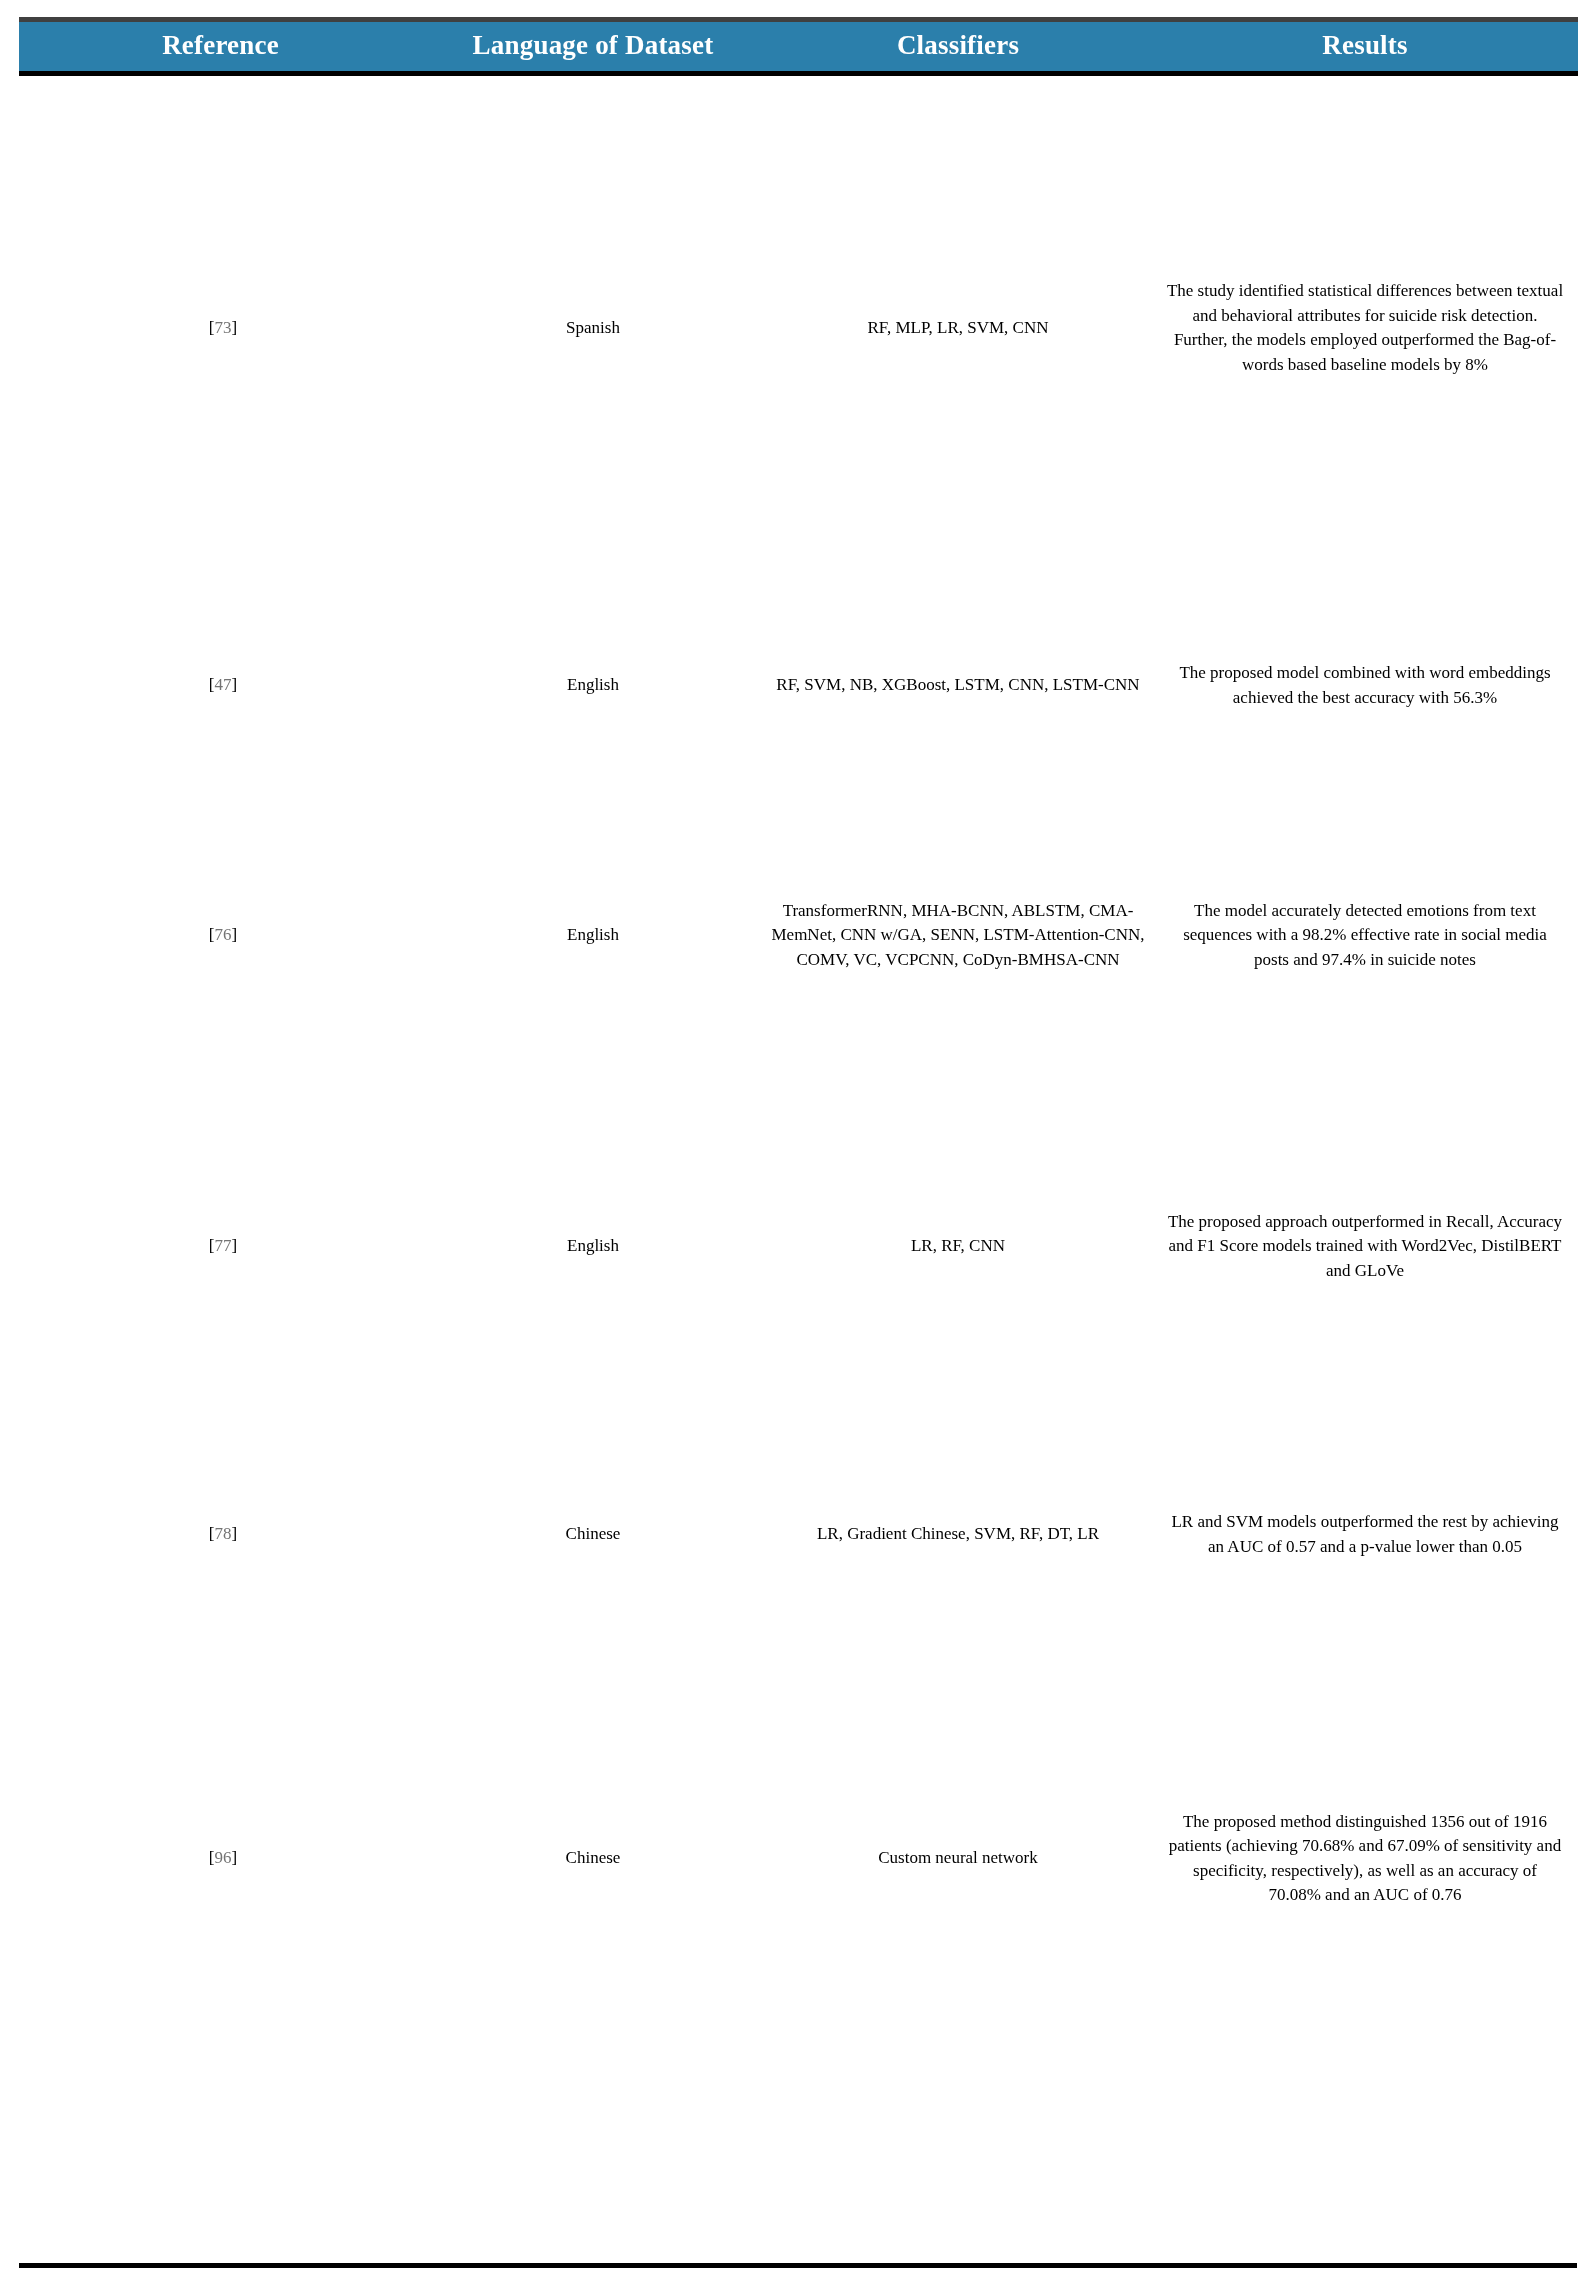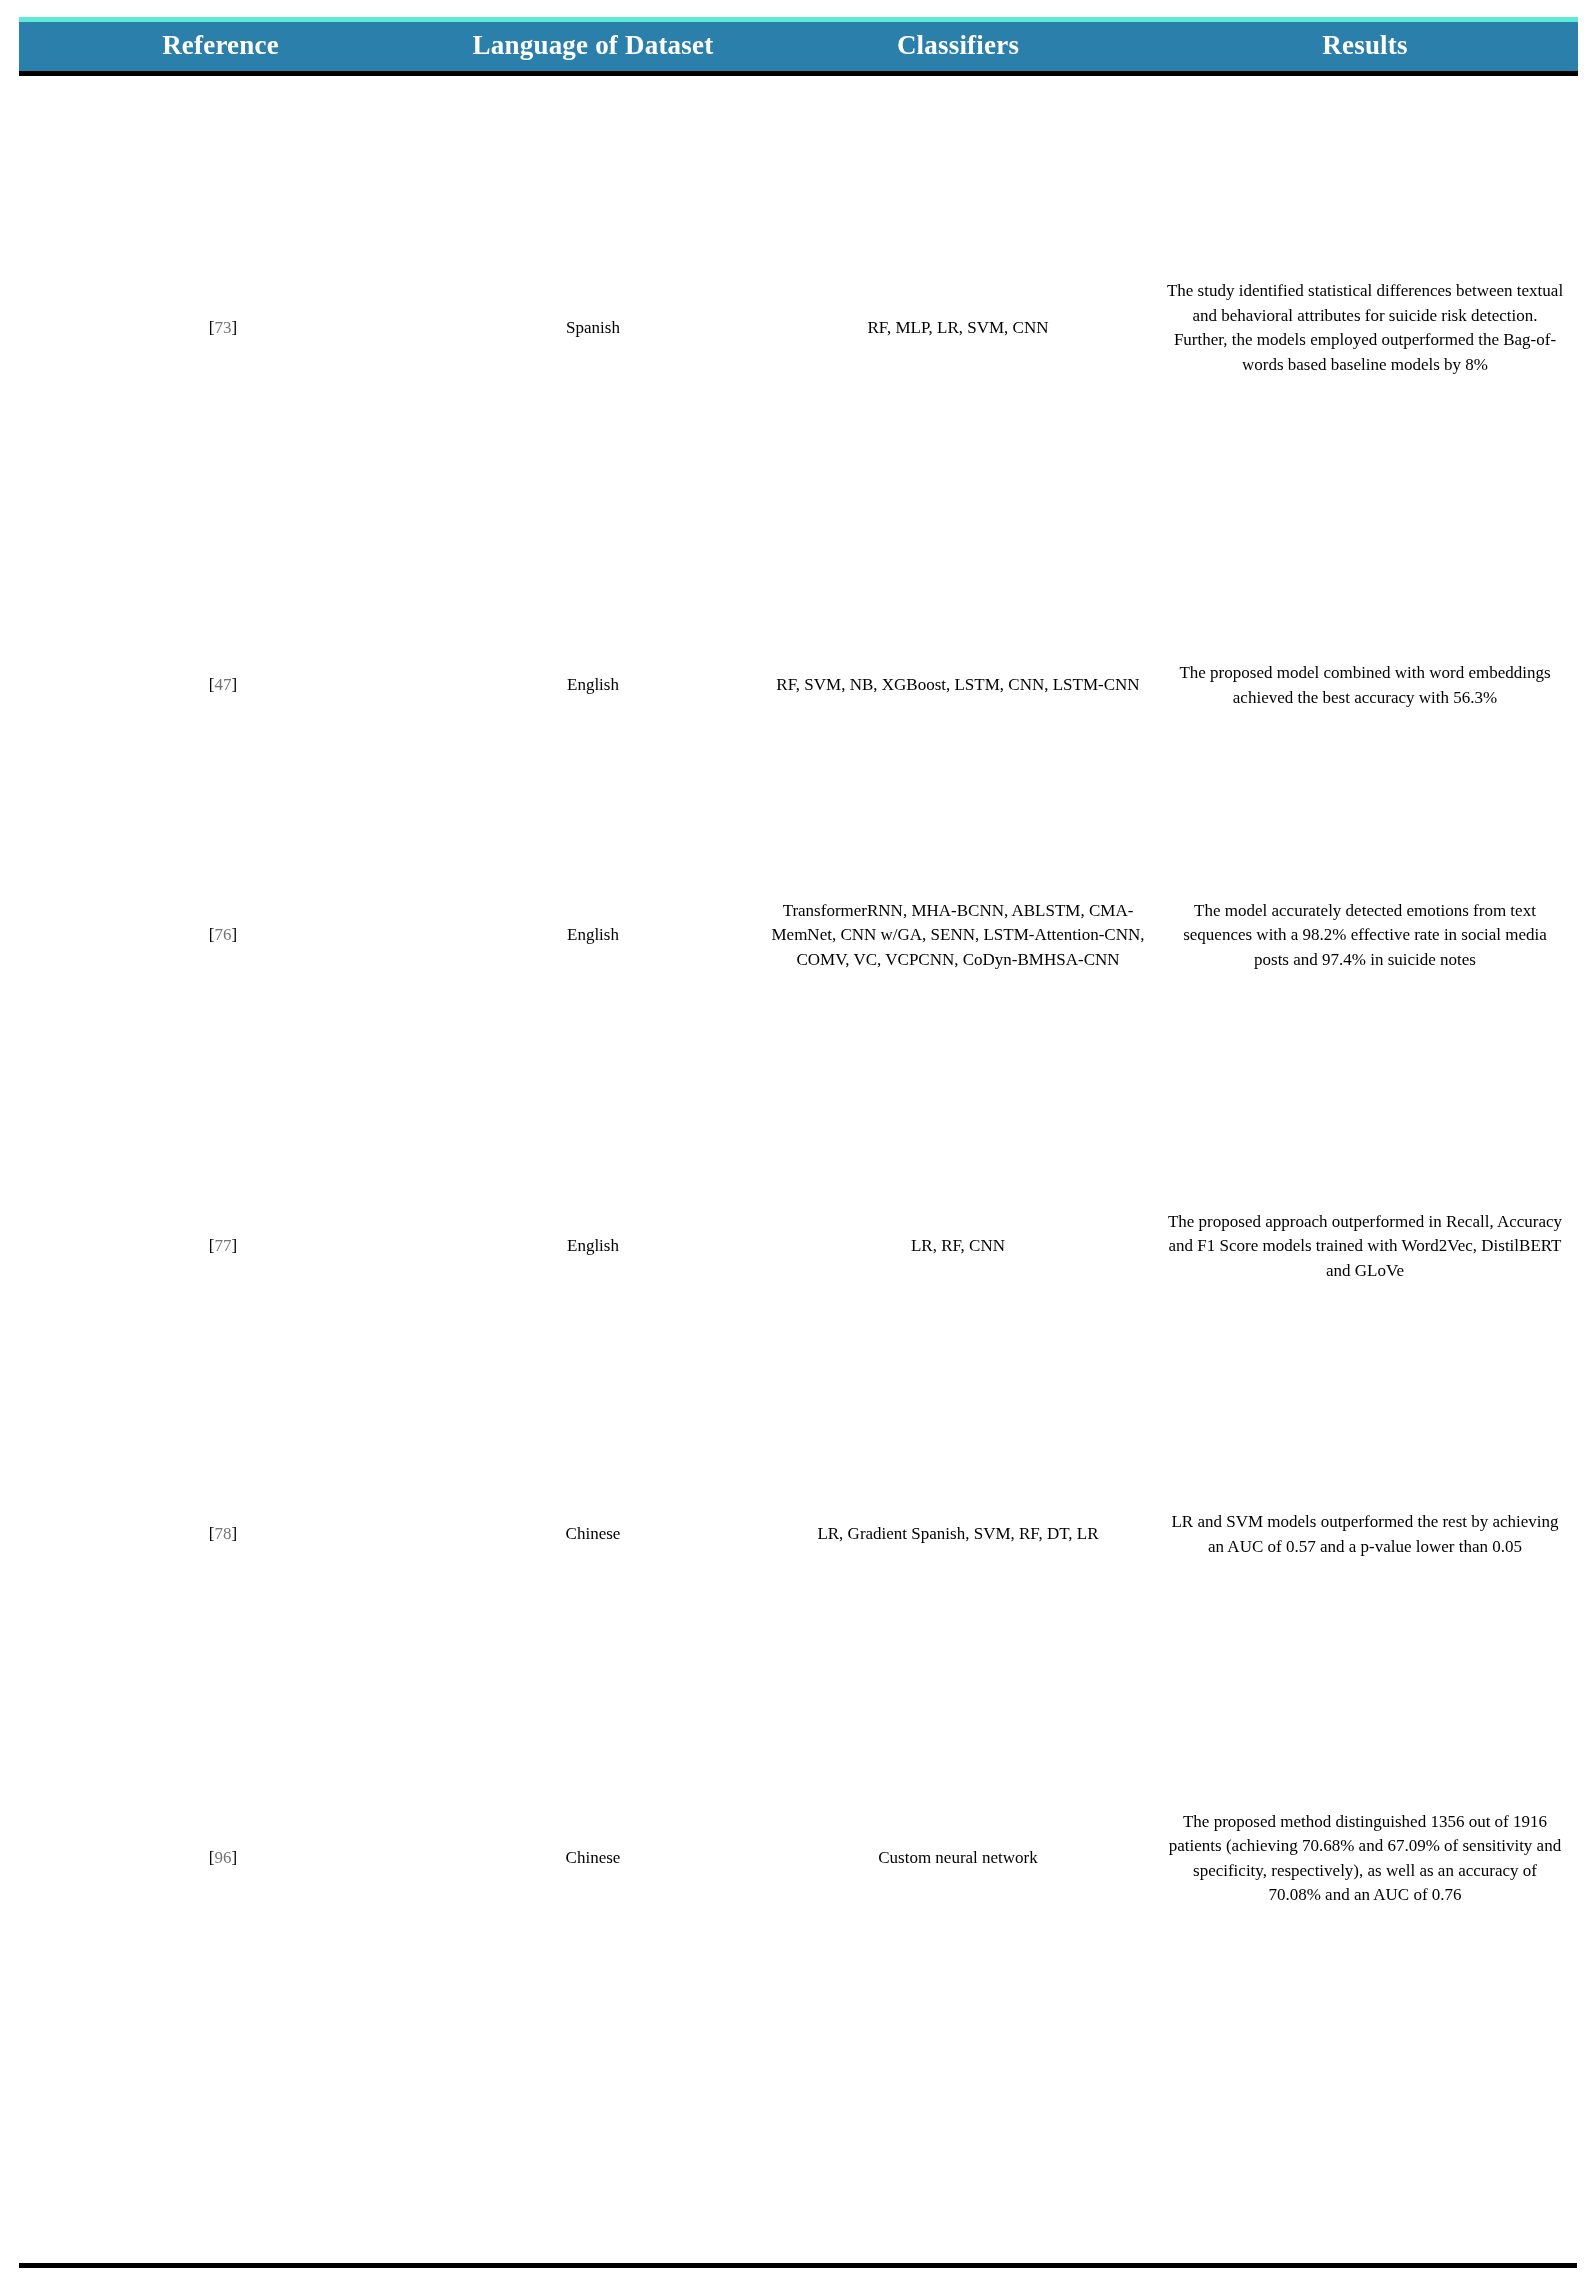--- a/index.html
+++ b/index.html
@@ -34,21 +34,21 @@
 
   thead tr.header-row {
     background: #2b7fab;
   }
   thead th {
     color: #ffffff;
     font-size: 27px;
     font-weight: bold;
     text-align: center;
     padding: 9.3px 0 11px 0;
-    border-top: 5px solid #5eead4;
+    border-top: 5px solid #404040;
     border-bottom: 5px solid #000000;
     line-height: 1.05;
     letter-spacing: 0.2px;
   }
   tbody td {
     font-size: 17px;
     line-height: 1.44;
     text-align: center;
     vertical-align: middle;
     padding: 0 3.4px;
@@ -124,21 +124,21 @@
       <tr class="r4">
         <td class="cell-ref"><span class="ref-bracket">[</span><span class="ref-num">77</span><span class="ref-bracket">]</span></td>
         <td class="cell-lang">English</td>
         <td class="cell-clf">LR, RF, CNN</td>
         <td class="cell-res">The proposed approach outperformed in Recall, Accuracy and F1 Score models trained with Word2Vec, DistilBERT and GLoVe</td>
       </tr>
 
       <tr class="r5">
         <td class="cell-ref"><span class="ref-bracket">[</span><span class="ref-num">78</span><span class="ref-bracket">]</span></td>
         <td class="cell-lang">Chinese</td>
-        <td class="cell-clf">LR, Gradient Spanish, SVM, RF, DT, LR</td>
+        <td class="cell-clf">LR, Gradient Chinese, SVM, RF, DT, LR</td>
         <td class="cell-res">LR and SVM models outperformed the rest by achieving an AUC of 0.57 and a p-value lower than 0.05</td>
       </tr>
 
       <tr class="r6">
         <td class="cell-ref"><span class="ref-bracket">[</span><span class="ref-num">96</span><span class="ref-bracket">]</span></td>
         <td class="cell-lang">Chinese</td>
         <td class="cell-clf">Custom neural network</td>
         <td class="cell-res">The proposed method distinguished 1356 out of 1916 patients (achieving 70.68% and 67.09% of sensitivity and specificity, respectively), as well as an accuracy of 70.08% and an AUC of 0.76</td>
       </tr>
 

